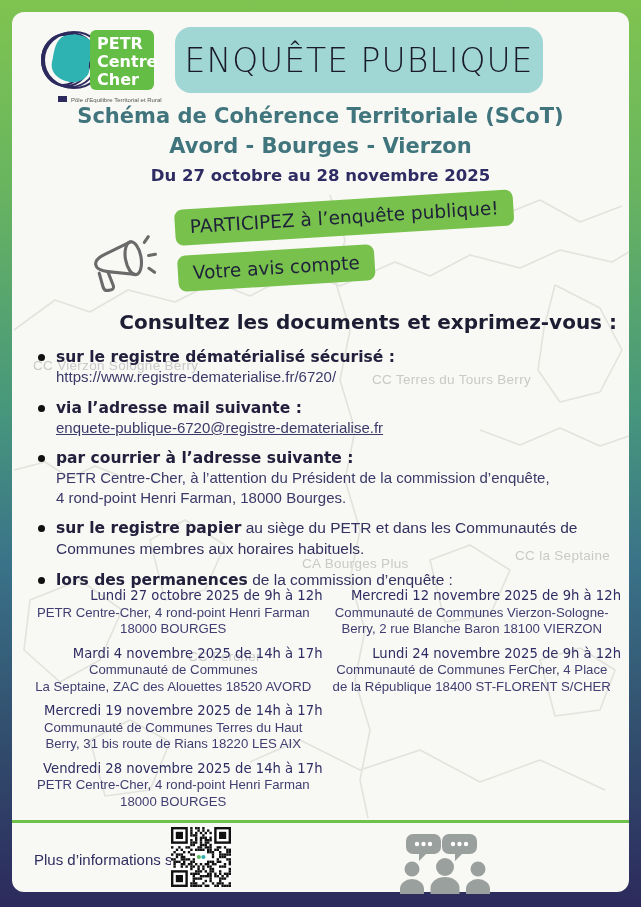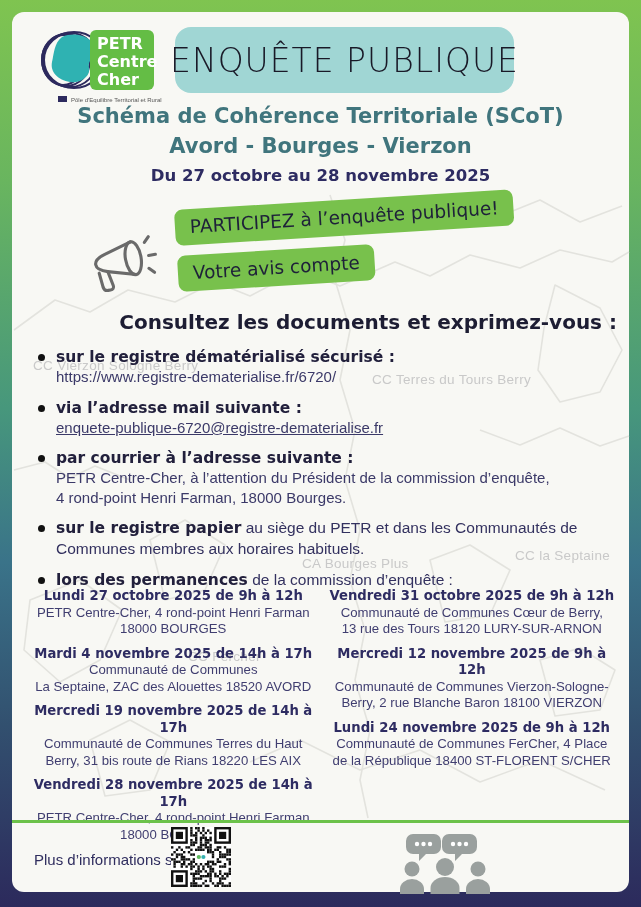--- a/index.html
+++ b/index.html
@@ -7,21 +7,21 @@
     position:relative;width:641px;height:907px;overflow:hidden;
     background:linear-gradient(180deg,#7fc450 0%,#69b55f 20%,#47977c 45%,#3a7389 62%,#32506f 80%,#2c2a5c 100%);
     font-family:"Liberation Sans",sans-serif;
   }
   .panel{position:absolute;left:12px;top:12px;right:12px;bottom:15px;background:#f8f8f4;border-radius:12px;}
   .maplayer{position:absolute;inset:0;z-index:1;pointer-events:none;}
   .map-label{position:absolute;color:#c9c9c9;font-size:13.5px;letter-spacing:.3px;white-space:nowrap;}
   .content{position:absolute;inset:0;z-index:2;}
   
   .logo{position:absolute;left:28px;top:24px;width:136px;height:82px;}
-  .banner{position:absolute;left:175px;top:27px;width:339px;height:66px;background:#a0d6d4;border-radius:16px;
+  .banner{position:absolute;left:175px;top:27px;width:368px;height:66px;background:#a0d6d4;border-radius:16px;
     display:flex;align-items:center;justify-content:center;}
   .banner-title{font-family:"DejaVu Sans","Liberation Sans",sans-serif;font-size:33px;font-weight:300;color:#191927;letter-spacing:1px;white-space:nowrap;}
   .subtitle{position:absolute;left:0;right:0;text-align:center;color:#40757d;font-family:"DejaVu Sans",sans-serif;font-weight:bold;font-size:21px;}
   .sub1{top:104px;} .sub2{top:134px;}
   .daterange{position:absolute;left:0;right:0;top:166px;text-align:center;color:#2e2c62;font-family:"DejaVu Sans",sans-serif;font-weight:bold;font-size:16.5px;}
   
   .megaphone{position:absolute;left:78px;top:220px;}
   .callout{position:absolute;background:#78c14c;border-radius:8px;padding:7px 15px 8px;color:#1e2139;
     font-family:"DejaVu Sans",sans-serif;font-weight:500;font-size:18.5px;white-space:nowrap;
     transform:rotate(-3.5deg);transform-origin:left center;}
@@ -34,21 +34,21 @@
   .bullet .dot{position:absolute;left:8px;top:7px;width:7px;height:7px;border-radius:50%;background:#111;}
   .lead{font-family:"DejaVu Sans",sans-serif;font-weight:bold;font-size:15.5px;color:#22203c;}
   .bline{color:#3b3968;}
   .blink{color:#3b3968;text-decoration:underline;cursor:pointer;}
   .inline-rest{color:#33315f;}
   .b-inline{font-size:15.5px;color:#33315f;line-height:1.32;}
   
   .schedule{position:absolute;left:24px;right:20px;top:588px;display:flex;}
   .col{width:50%;}
   .entry{text-align:center;margin-bottom:8px;font-size:13.2px;line-height:1.25;color:#403e70;}
-  .edate{font-family:"DejaVu Sans",sans-serif;font-weight:bold;color:#2e2c62;}
+  .edate{font-family:"DejaVu Sans",sans-serif;font-weight:normal;color:#2e2c62;text-align:right;}
   
   .divider{position:absolute;left:12px;right:12px;top:820px;height:3px;background:#6cc24a;}
   .footer-label{position:absolute;left:34px;top:851px;font-size:15px;color:#2f2d5e;}
   .qr{position:absolute;left:171px;top:827px;width:60px;height:60px;}
   .people{position:absolute;left:398px;top:832px;}
 </style>
 </head>
 <body>
 
 <div class="poster">
@@ -171,25 +171,20 @@
           <div>Communauté de Communes Terres du Haut</div>
           <div>Berry, 31 bis route de Rians 18220 LES AIX</div>
         </div>
         <div class="entry">
           <div class="edate">Vendredi 28 novembre 2025 de 14h à 17h</div>
           <div>PETR Centre-Cher, 4 rond-point Henri Farman</div>
           <div>18000 BOURGES</div>
         </div>
       </div>
       <div class="col">
-        <div class="entry">
-          <div class="edate">Vendredi 31 octobre 2025 de 9h à 12h</div>
-          <div>Communauté de Communes Cœur de Berry,</div>
-          <div>13 rue des Tours 18120 LURY-SUR-ARNON</div>
-        </div>
         <div class="entry">
           <div class="edate">Mercredi 12 novembre 2025 de 9h à 12h</div>
           <div>Communauté de Communes Vierzon-Sologne-</div>
           <div>Berry, 2 rue Blanche Baron 18100 VIERZON</div>
         </div>
         <div class="entry">
           <div class="edate">Lundi 24 novembre 2025 de 9h à 12h</div>
           <div>Communauté de Communes FerCher, 4 Place</div>
           <div>de la République 18400 ST-FLORENT S/CHER</div>
         </div>

